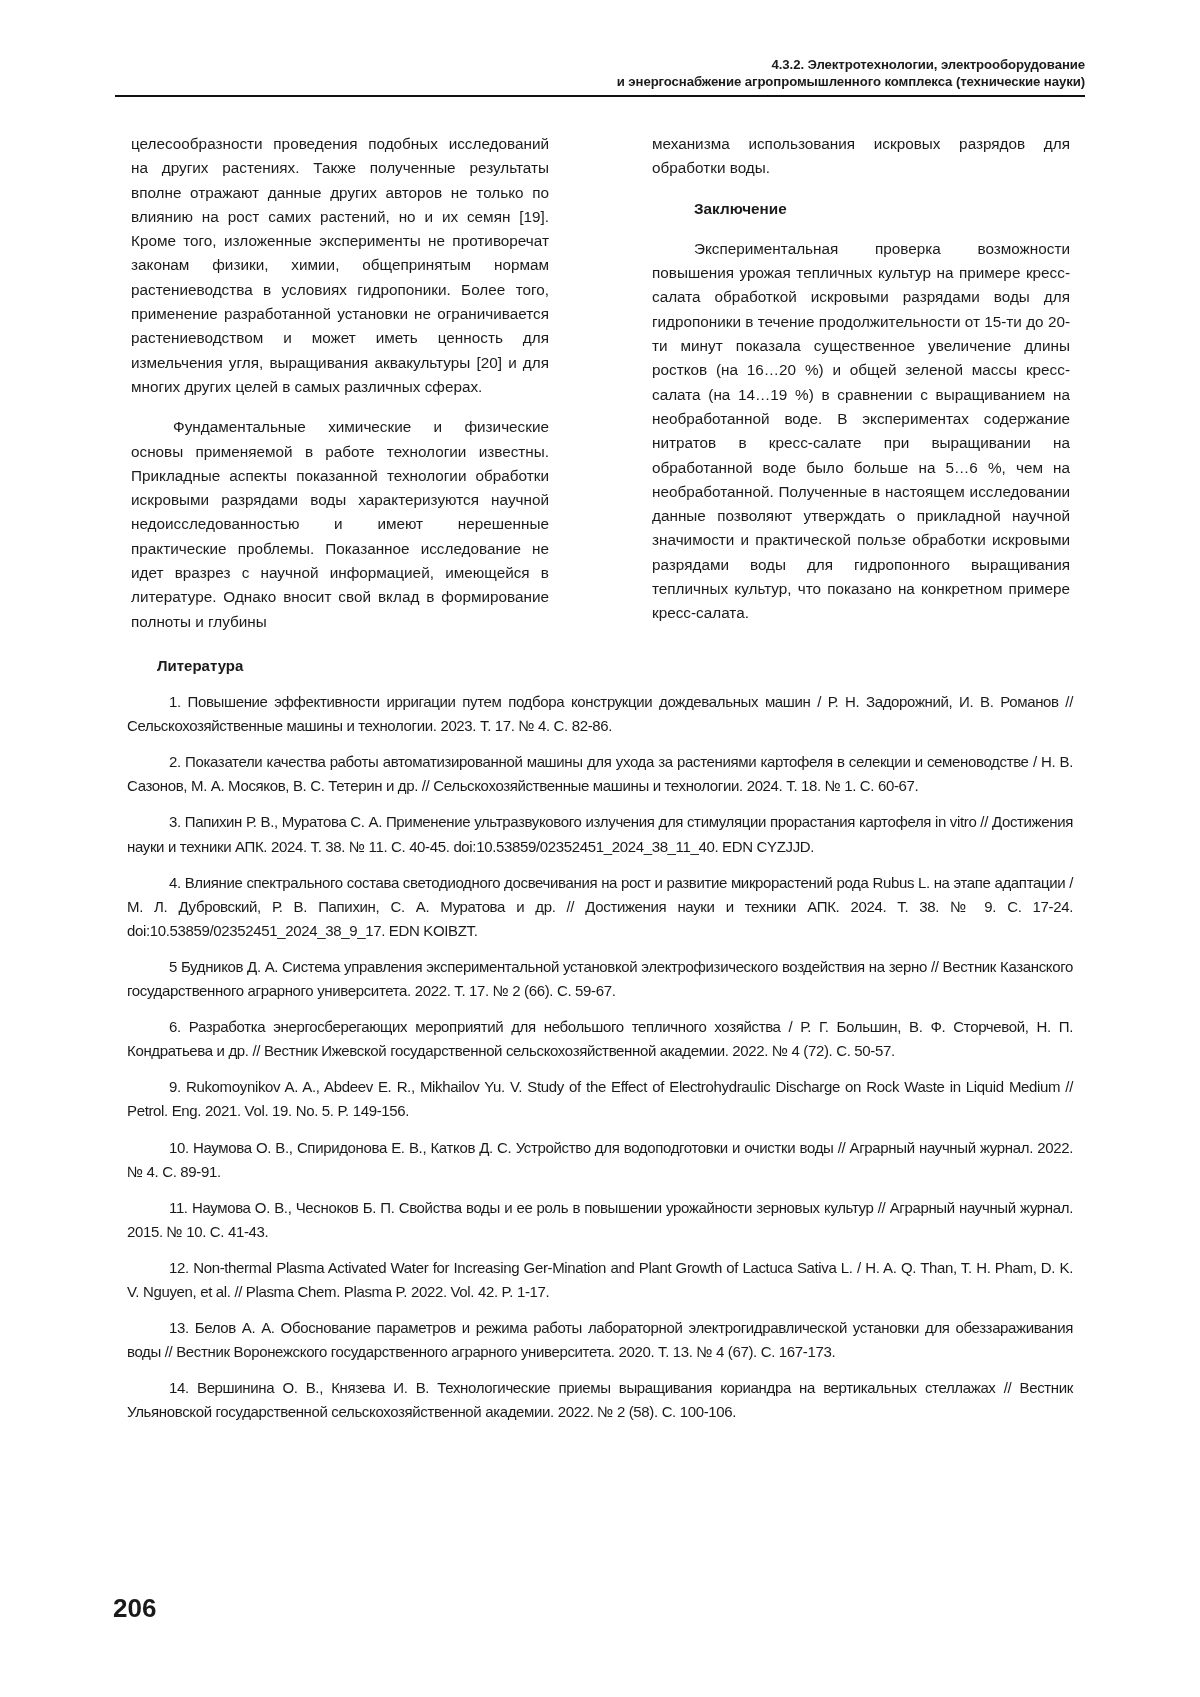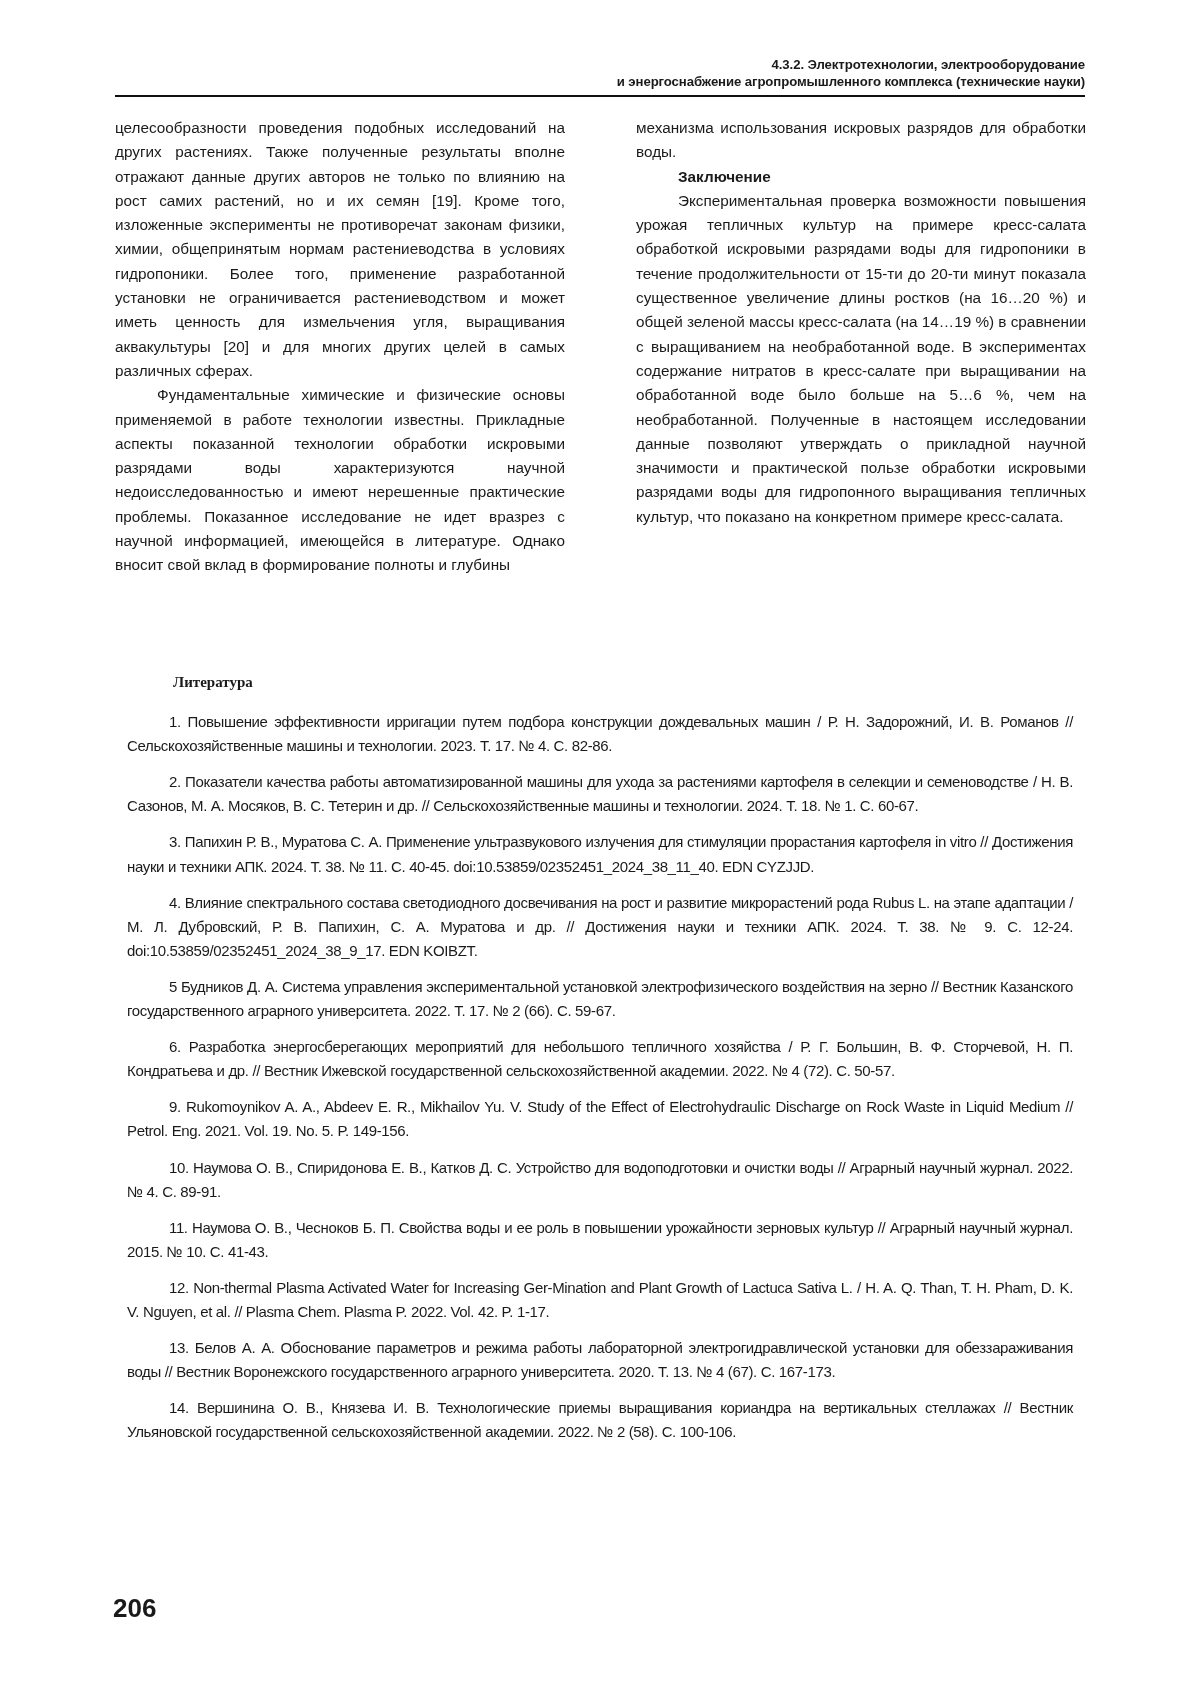--- a/index.html
+++ b/index.html
@@ -3,25 +3,25 @@
 <meta charset="utf-8">
 <style>
   html, body { margin: 0; padding: 0; background: #ffffff; }
   body { width: 1200px; height: 1697px; position: relative; overflow: hidden; color: #1a1a1a; font-family: "Liberation Sans", "DejaVu Sans", sans-serif; }
   .header { position: absolute; left: 115px; top: 56px; width: 970px; }
   .header-line { font-size: 13.2px; font-weight: bold; line-height: 17px; letter-spacing: -0.1px; text-align: right; }
   .header-rule { position: absolute; left: 115px; top: 95px; width: 970px; height: 0; border-top: 2px solid #111; }
   .col { position: absolute; top: 116px; font-size: 15.3px; line-height: 24.3px; text-align: justify; hyphens: manual; }
   .col-left { left: 115px; width: 450px; }
   .col-right { left: 636px; width: 450px; }
-  .col p { margin: 0; }
+  .col p { margin: 16px; }
   .indent { text-indent: 42px; }
   .h-bold { font-weight: bold; text-indent: 42px; margin: 0; }
   .refs { position: absolute; left: 115px; top: 654px; width: 970px; font-size: 15px; line-height: 24.1px; text-align: justify; }
-  .refs-title { font-weight: bold; text-indent: 42px; margin: 16px; font-family: Liberation Serif, serif; }
+  .refs-title { font-weight: bold; text-indent: 42px; margin: 0; }
   .ref { margin: 12px; text-indent: 42px; letter-spacing: -0.35px; }
   .page-num { position: absolute; left: 113px; top: 1593px; font-size: 26px; font-weight: bold; }
 </style>
 </head>
 <body>
 
 <div class="header">
   <div class="header-line">4.3.2. Электротехнологии, электрооборудование</div>
   <div class="header-line">и энергоснабжение агропромышленного комплекса (технические науки)</div>
 </div>
@@ -36,21 +36,21 @@
   <p>механизма использования искровых разрядов для обработки воды.</p>
   <p class="h-bold">Заключение</p>
   <p class="indent">Экспериментальная проверка возможности повышения урожая тепличных культур на примере кресс-салата обработкой искровыми разрядами воды для гидропоники в течение продолжительности от 15-ти до 20-ти минут показала существенное увеличение длины ростков (на 16…20 %) и общей зеленой массы кресс-салата (на 14…19 %) в сравнении с выращиванием на необработанной воде. В экспериментах содержание нитратов в кресс-салате при выращивании на обработанной воде было больше на 5…6 %, чем на необработанной. Полученные в настоящем исследовании данные позволяют утверждать о прикладной научной значимости и практической пользе обработки искровыми разрядами воды для гидропонного выращивания тепличных культур, что показано на конкретном примере кресс-салата.</p>
 </div>
 
 <div class="refs">
   <p class="refs-title">Литература</p>
   <p class="ref">1. Повышение эффективности ирригации путем подбора конструкции дождевальных машин / Р. Н. Задорожний, И. В. Романов // Сельскохозяйственные машины и технологии. 2023. Т. 17. № 4. С. 82-86.</p>
   <p class="ref">2. Показатели качества работы автоматизированной машины для ухода за растениями картофеля в селекции и семеноводстве / Н. В. Сазонов, М. А. Мосяков, В. С. Тетерин и др. // Сельскохозяйственные машины и технологии. 2024. Т. 18. № 1. С. 60-67.</p>
   <p class="ref">3. Папихин Р. В., Муратова С. А. Применение ультразвукового излучения для стимуляции прорастания картофеля in vitro // Достижения науки и техники АПК. 2024. Т. 38. № 11. С. 40-45. doi:10.53859/02352451_2024_38_11_40. EDN CYZJJD.</p>
-  <p class="ref">4. Влияние спектрального состава светодиодного досвечивания на рост и развитие микрорастений рода Rubus L. на этапе адаптации / М. Л. Дубровский, Р. В. Папихин, С. А. Муратова и др. // Достижения науки и техники АПК. 2024. Т. 38. № 9. С. 12-24. doi:10.53859/02352451_2024_38_9_17. EDN KOIBZT.</p>
+  <p class="ref">4. Влияние спектрального состава светодиодного досвечивания на рост и развитие микрорастений рода Rubus L. на этапе адаптации / М. Л. Дубровский, Р. В. Папихин, С. А. Муратова и др. // Достижения науки и техники АПК. 2024. Т. 38. № 9. С. 17-24. doi:10.53859/02352451_2024_38_9_17. EDN KOIBZT.</p>
   <p class="ref">5 Будников Д. А. Система управления экспериментальной установкой электрофизического воздействия на зерно // Вестник Казанского государственного аграрного университета. 2022. Т. 17. № 2 (66). С. 59-67.</p>
   <p class="ref">6. Разработка энергосберегающих мероприятий для небольшого тепличного хозяйства / Р. Г. Большин, В. Ф. Сторчевой, Н. П. Кондратьева и др. // Вестник Ижевской государственной сельскохозяйственной академии. 2022. № 4 (72). С. 50-57.</p>
   <p class="ref">9. Rukomoynikov A. A., Abdeev E. R., Mikhailov Yu. V. Study of the Effect of Electrohydraulic Discharge on Rock Waste in Liquid Medium // Petrol. Eng. 2021. Vol. 19. No. 5. P. 149-156.</p>
   <p class="ref">10. Наумова О. В., Спиридонова Е. В., Катков Д. С. Устройство для водоподготовки и очистки воды // Аграрный научный журнал. 2022. № 4. С. 89-91.</p>
   <p class="ref">11. Наумова О. В., Чесноков Б. П. Свойства воды и ее роль в повышении урожайности зерновых культур // Аграрный научный журнал. 2015. № 10. С. 41-43.</p>
   <p class="ref">12. Non-thermal Plasma Activated Water for Increasing Ger-Mination and Plant Growth of Lactuca Sativa L. / H. A. Q. Than, T. H. Pham, D. K. V. Nguyen, et al. // Plasma Chem. Plasma P. 2022. Vol. 42. P. 1-17.</p>
   <p class="ref">13. Белов А. А. Обоснование параметров и режима работы лабораторной электрогидравлической установки для обеззараживания воды // Вестник Воронежского государственного аграрного университета. 2020. Т. 13. № 4 (67). С. 167-173.</p>
   <p class="ref">14. Вершинина О. В., Князева И. В. Технологические приемы выращивания кориандра на вертикальных стеллажах // Вестник Ульяновской государственной сельскохозяйственной академии. 2022. № 2 (58). С. 100-106.</p>
 </div>
 

